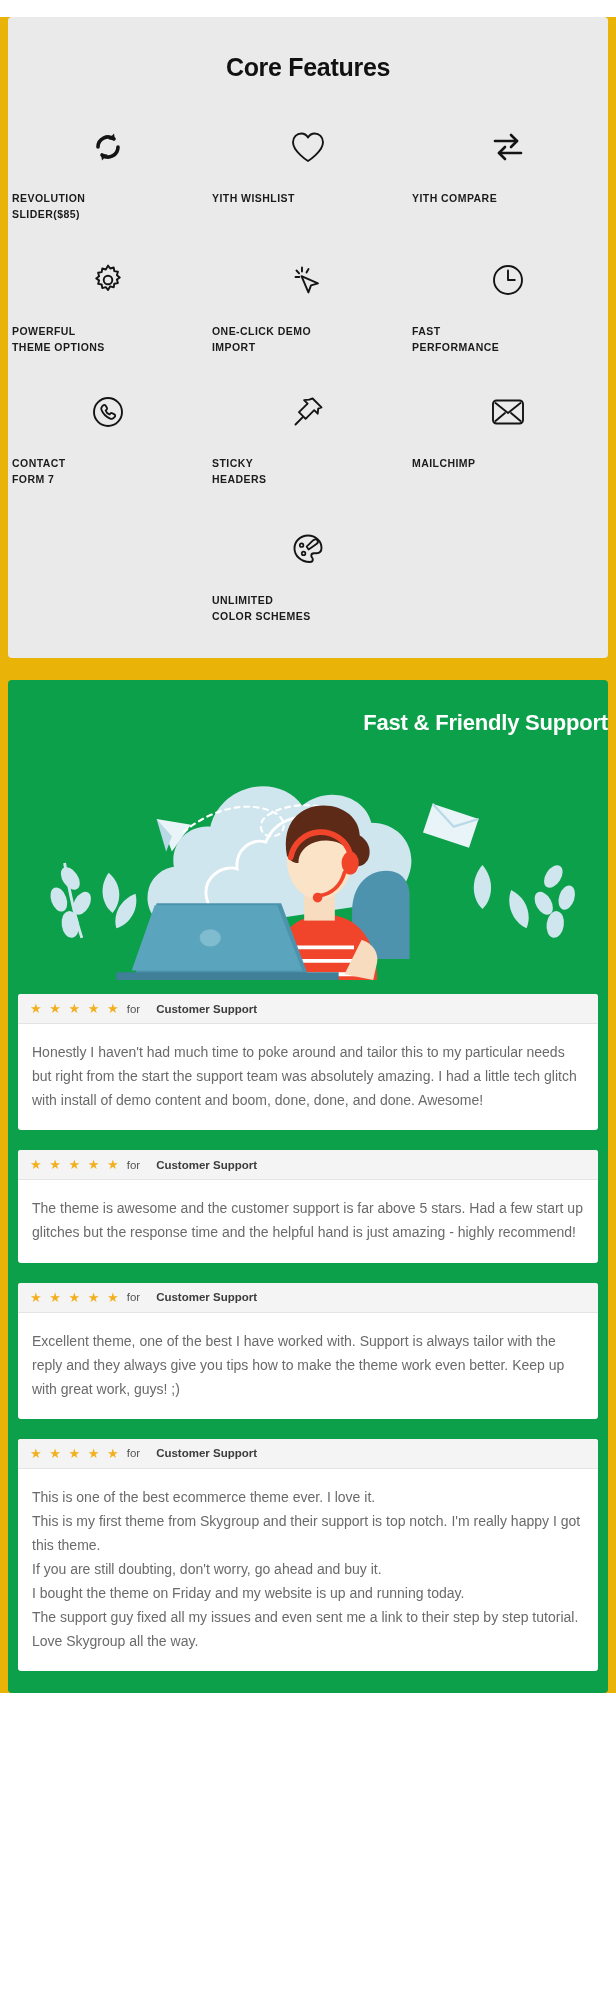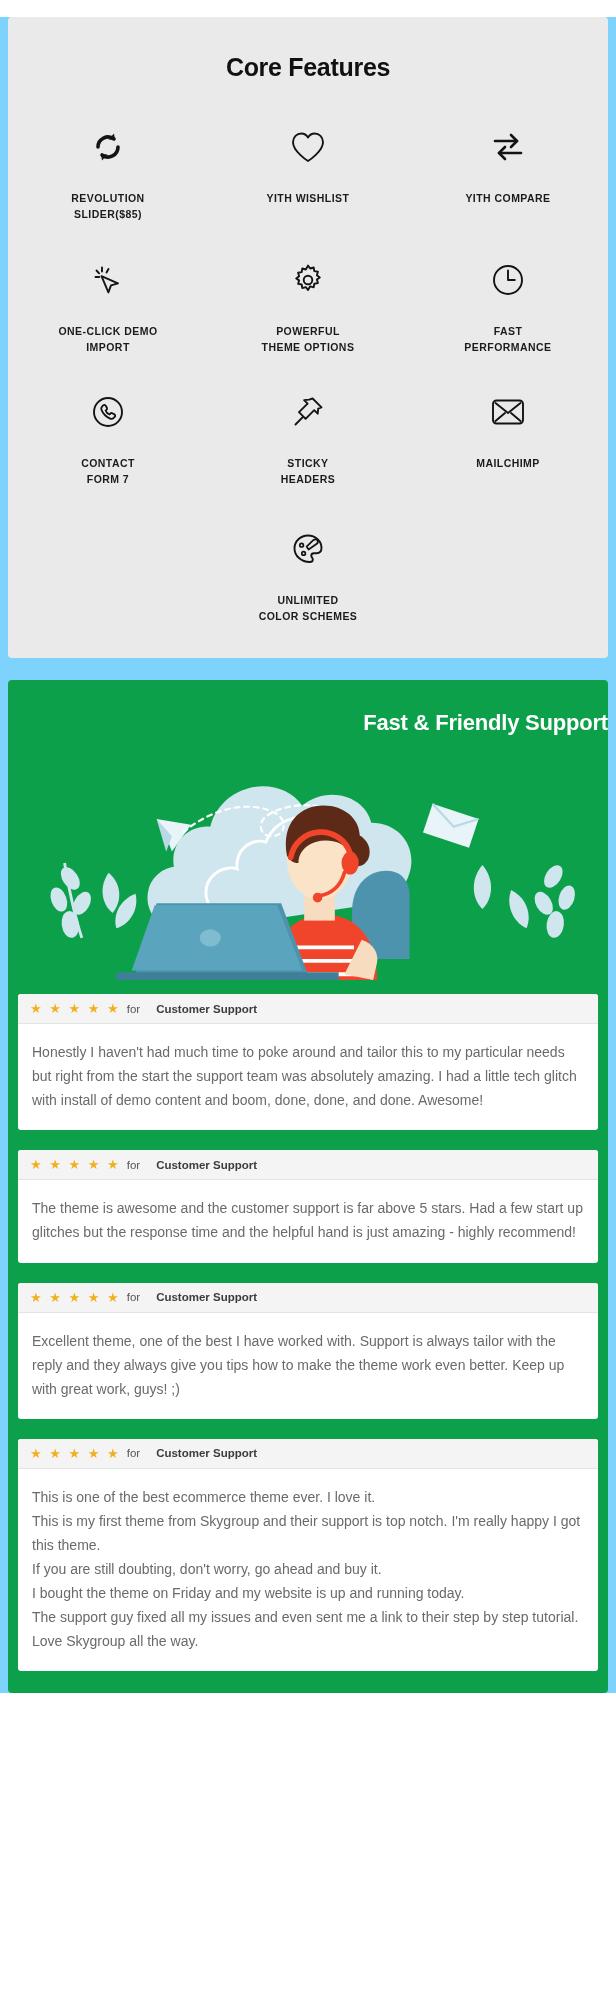--- a/index.html
+++ b/index.html
@@ -3,21 +3,21 @@
 <meta charset="utf-8">
 <title>Theme Features &amp; Support</title>
 <style>
   html,body{margin:0;padding:0;}
   body{
     width:616px;
     background:#ffffff;
     font-family:"Liberation Sans", sans-serif;
     -webkit-font-smoothing:antialiased;
   }
-  .page{width:616px;margin:0 auto;background:#7dd3fc;}
+  .page{width:616px;margin:0 auto;background:#eab308;}
 
   
   .features-panel{
     margin:17px 8px 0 8px;
     background:#eaeaea;
     border-radius:4px;
     padding:36px 0 34px 0;
   }
   .features-title{
     text-align:center;
@@ -27,21 +27,20 @@
     letter-spacing:-0.3px;
     margin:0 0 42px 0;
   }
   .features-grid{
     display:flex;
     flex-wrap:wrap;
   }
   .feature{
     width:33.3333%;
     box-sizing:border-box;
-    text-align:center;
     padding:0 4px;
     margin-bottom:34px;
   }
   .feature .ficon{
     height:46px;
     display:flex;
     align-items:center;
     justify-content:center;
     margin-bottom:20px;
   }
@@ -159,37 +158,37 @@
             <path d="M32 23H10" stroke="#141414" stroke-width="2.6" stroke-linecap="round"></path>
             <path d="M16 17l-6 6 6 6" stroke="#141414" stroke-width="2.6" stroke-linecap="round" stroke-linejoin="round"></path>
           </svg>
         </div>
         <div class="flabel">YITH COMPARE</div>
       </div>
 
       <div class="feature">
         <div class="ficon">
           <svg width="36" height="36" viewBox="0 0 36 36" fill="none">
+            <circle cx="18" cy="18" r="4.3" stroke="#141414" stroke-width="1.9"></circle>
+            <path d="M18 3.6l2.2 2.9 3.5-1 .6 3.6 3.6.6-1 3.5 2.9 2.2-2.9 2.2 1 3.5-3.6.6-.6 3.6-3.5-1L18 28l-2.2-2.9-3.5 1-.6-3.6-3.6-.6 1-3.5L6.2 16.4l2.9-2.2-1-3.5 3.6-.6.6-3.6 3.5 1z" stroke="#141414" stroke-width="1.9" stroke-linejoin="round" fill="none"></path>
+          </svg>
+        </div>
+        <div class="flabel">POWERFUL
+THEME OPTIONS</div>
+      </div>
+
+      <div class="feature">
+        <div class="ficon">
+          <svg width="36" height="36" viewBox="0 0 36 36" fill="none">
             <path d="M12 5.5v4M6.5 8.5l2.6 2.8M5.5 15h3.8M18.5 7l-2 3.4" stroke="#141414" stroke-width="1.9" stroke-linecap="round"></path>
             <path d="M11.5 14.2L28 21.3l-7 2.1-2.6 7z" stroke="#141414" stroke-width="1.9" stroke-linejoin="round" fill="none"></path>
           </svg>
         </div>
         <div class="flabel">ONE-CLICK DEMO
 IMPORT</div>
-      </div>
-
-      <div class="feature">
-        <div class="ficon">
-          <svg width="36" height="36" viewBox="0 0 36 36" fill="none">
-            <circle cx="18" cy="18" r="4.3" stroke="#141414" stroke-width="1.9"></circle>
-            <path d="M18 3.6l2.2 2.9 3.5-1 .6 3.6 3.6.6-1 3.5 2.9 2.2-2.9 2.2 1 3.5-3.6.6-.6 3.6-3.5-1L18 28l-2.2-2.9-3.5 1-.6-3.6-3.6-.6 1-3.5L6.2 16.4l2.9-2.2-1-3.5 3.6-.6.6-3.6 3.5 1z" stroke="#141414" stroke-width="1.9" stroke-linejoin="round" fill="none"></path>
-          </svg>
-        </div>
-        <div class="flabel">POWERFUL
-THEME OPTIONS</div>
       </div>
 
       <div class="feature">
         <div class="ficon">
           <svg width="36" height="36" viewBox="0 0 36 36" fill="none">
             <circle cx="18" cy="18" r="14" stroke="#141414" stroke-width="1.9"></circle>
             <path d="M18 8.5V18h6.8" stroke="#141414" stroke-width="1.9" stroke-linecap="round" stroke-linejoin="round"></path>
           </svg>
         </div>
         <div class="flabel">FAST

